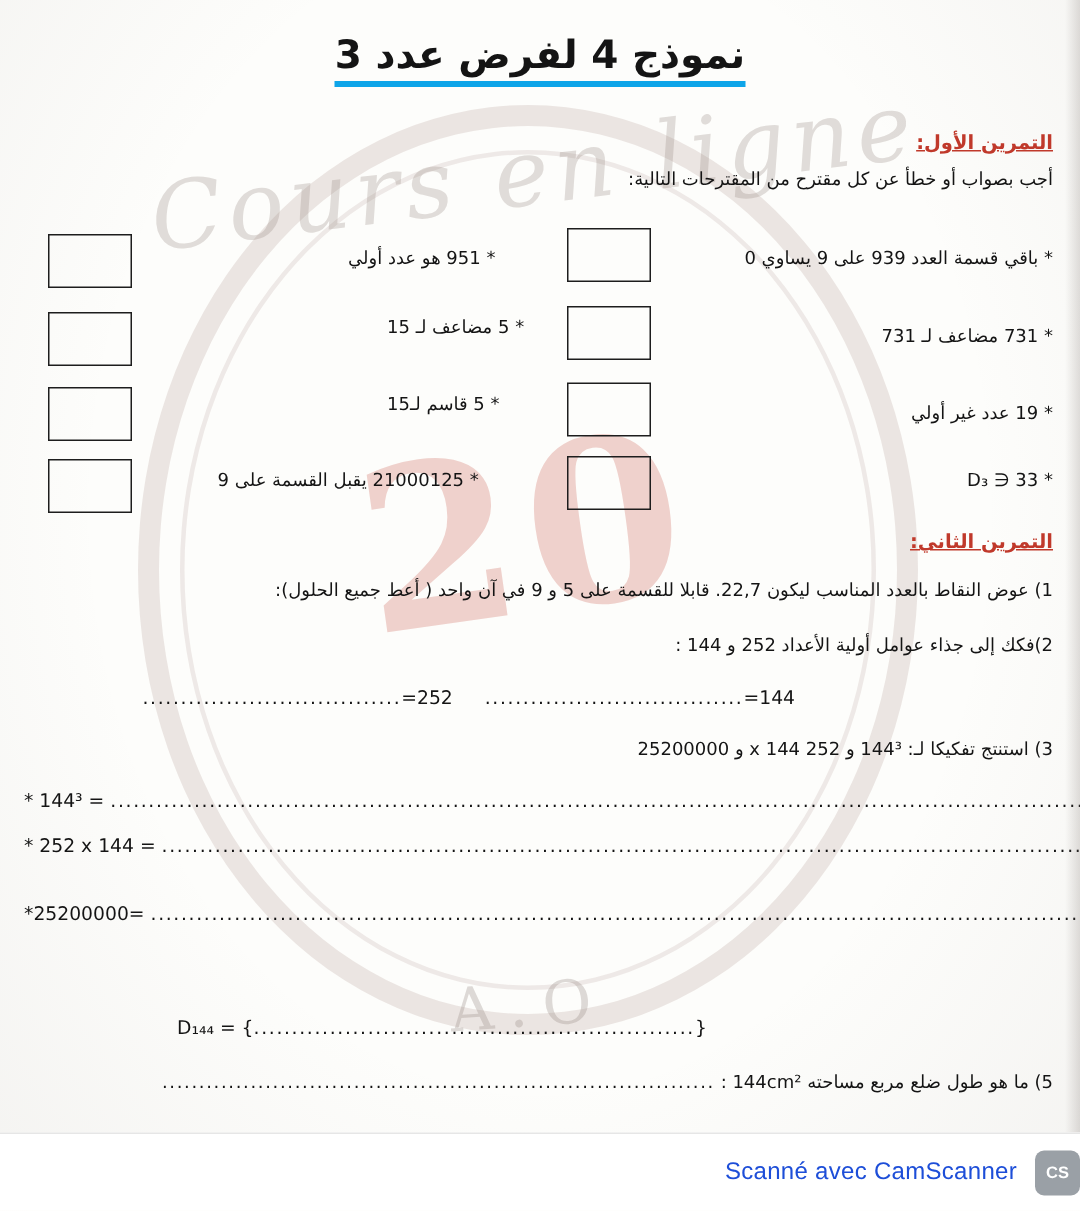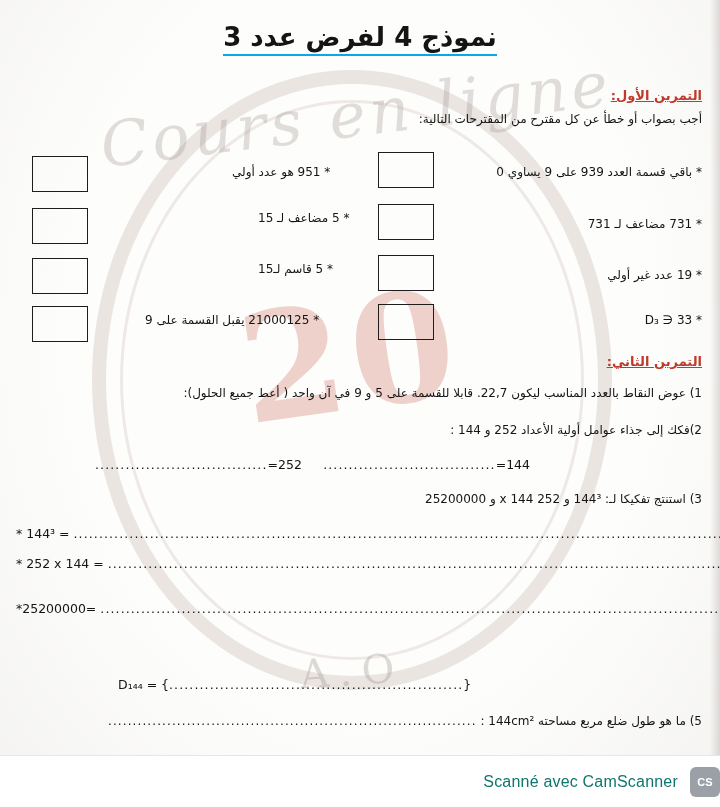--- a/index.html
+++ b/index.html
@@ -88,21 +88,21 @@
     z-index: 3;
   }
   .title {
     position: absolute;
     left: 0; right: 0; top: 22px;
     text-align: center;
     font-size: 26px;
     font-weight: bold;
     letter-spacing: 1px;
   }
-  .title u { text-decoration: none; border-bottom: 2px solid #0ea5e9; padding-bottom: 2px; }
+  .title u { text-decoration: none; border-bottom: 4px solid #0ea5e9; padding-bottom: 2px; }
 
   .h-red {
     position: absolute;
     color: #c0392b;
     font-weight: bold;
     font-size: 13px;
     text-decoration: underline;
   }
   .line {
     position: absolute;
@@ -140,21 +140,21 @@
     color: #fff;
     font-size: 11px;
     font-weight: bold;
     font-family: "Liberation Sans", sans-serif;
     display: flex; align-items: center; justify-content: center;
     letter-spacing: 0px;
   }
   .cs-text {
     font-family: "Liberation Sans", sans-serif;
     font-size: 16px;
-    color: #0f766e;
+    color: #1d4ed8;
     letter-spacing: .2px;
   }
   
   .edge {
     position: absolute;
     right: 0; top: 0;
     width: 10px; height: 755px;
     background: linear-gradient(to left, rgba(120,110,105,0.22), rgba(120,110,105,0));
     z-index: 4;
     pointer-events: none;

